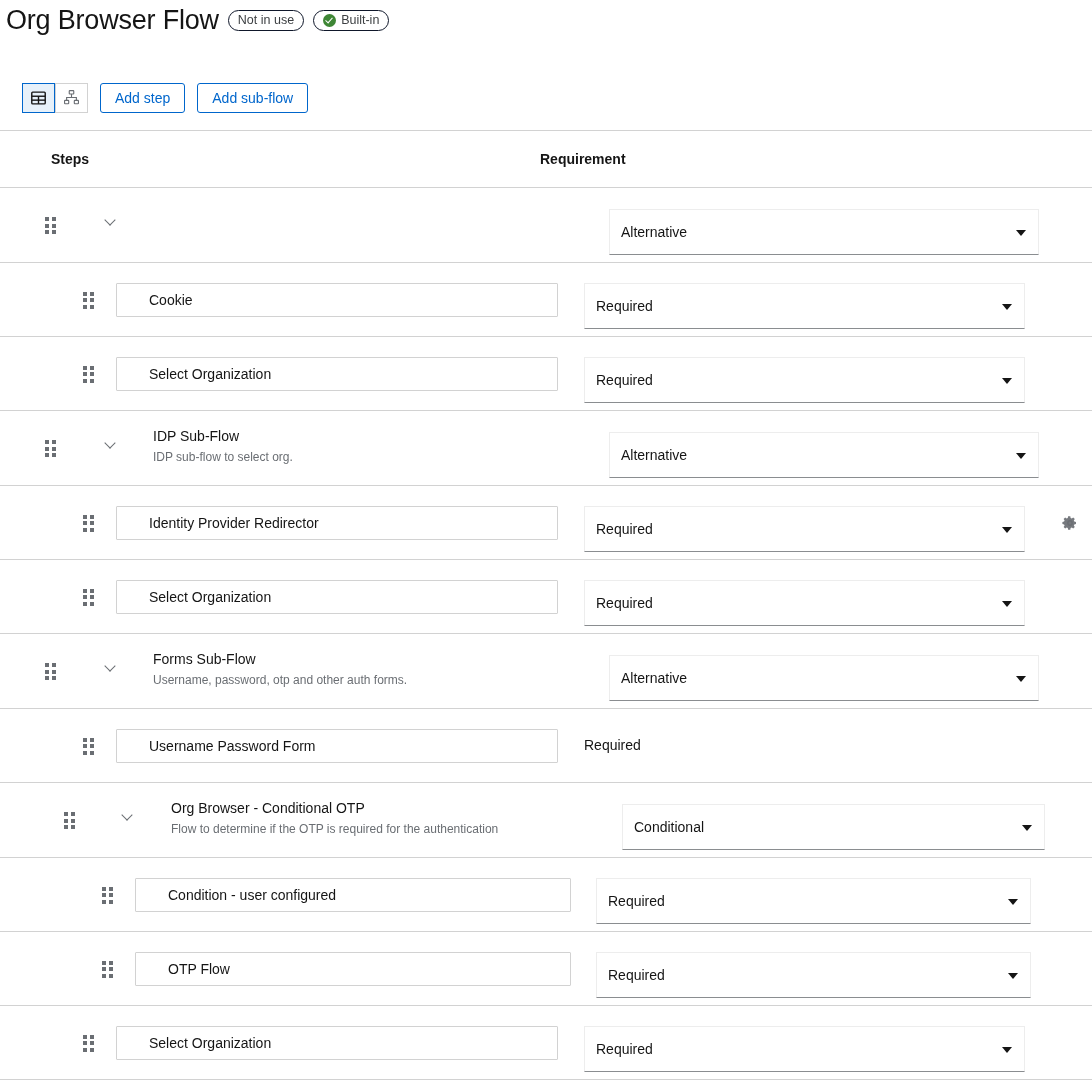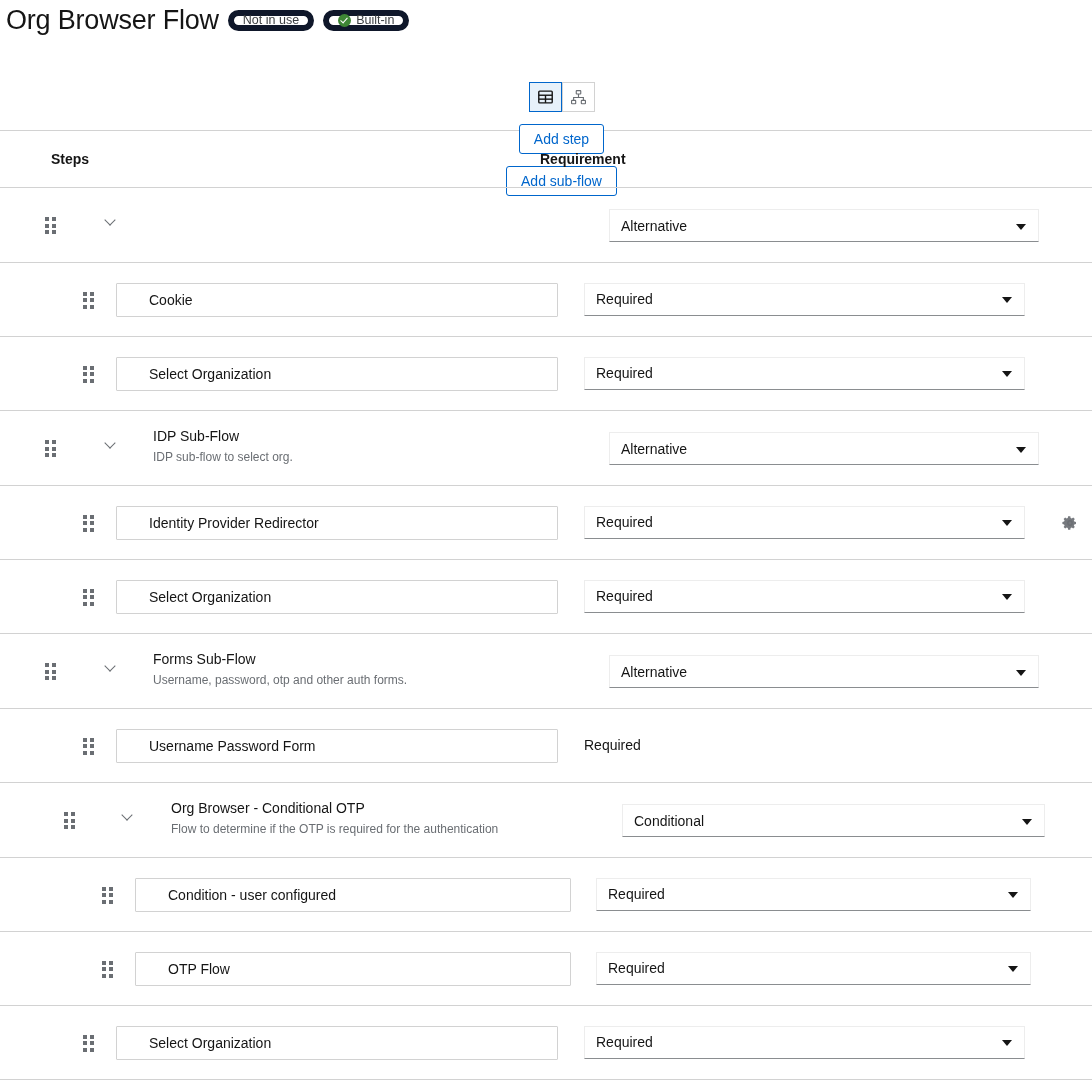--- a/index.html
+++ b/index.html
@@ -28,21 +28,21 @@
     color: #151515;
     line-height: 28px;
     white-space: nowrap;
   }
   .label-pill {
     display: inline-flex;
     align-items: center;
     gap: 5px;
     height: 21px;
     padding: 0 9px;
-    border: 6px solid #0f172a;
+    border: 1px solid #0f172a;
     border-radius: 11px;
     background: #ffffff;
     font-size: 12.5px;
     color: #3c3f42;
     white-space: nowrap;
   }
   .check-circle {
     width: 13px; height: 13px;
     border-radius: 50%;
     background: #3e8635;
@@ -57,24 +57,23 @@
     border: solid #ffffff;
     border-width: 0 1.6px 1.6px 0;
     transform: rotate(42deg);
   }
 
   
   .toolbar {
     display: flex;
     align-items: center;
     gap: 12px;
-    padding-left: 31px;
+    padding-left: 22px;
     margin-top: 48px;
     height: 31px;
-    flex-direction: column;
   }
   .toggle-group {
     display: flex;
     height: 30px;
   }
   .toggle-btn {
     width: 33px;
     height: 30px;
     border: 1px solid #d2d2d2;
     background: #ffffff;
@@ -187,21 +186,21 @@
     display: flex;
     align-items: center;
     padding-left: 32px;
     font-size: 14px;
     color: #151515;
     border-radius: 1px;
   }
 
   
   .select {
-    height: 33px;
+    height: 46px;
     background: #ffffff;
     border: 1px solid #ededed;
     border-bottom: 1px solid #8a8d90;
     display: flex;
     align-items: center;
     padding: 0 11px;
     font-size: 14px;
     color: #151515;
     cursor: pointer;
     position: relative;

